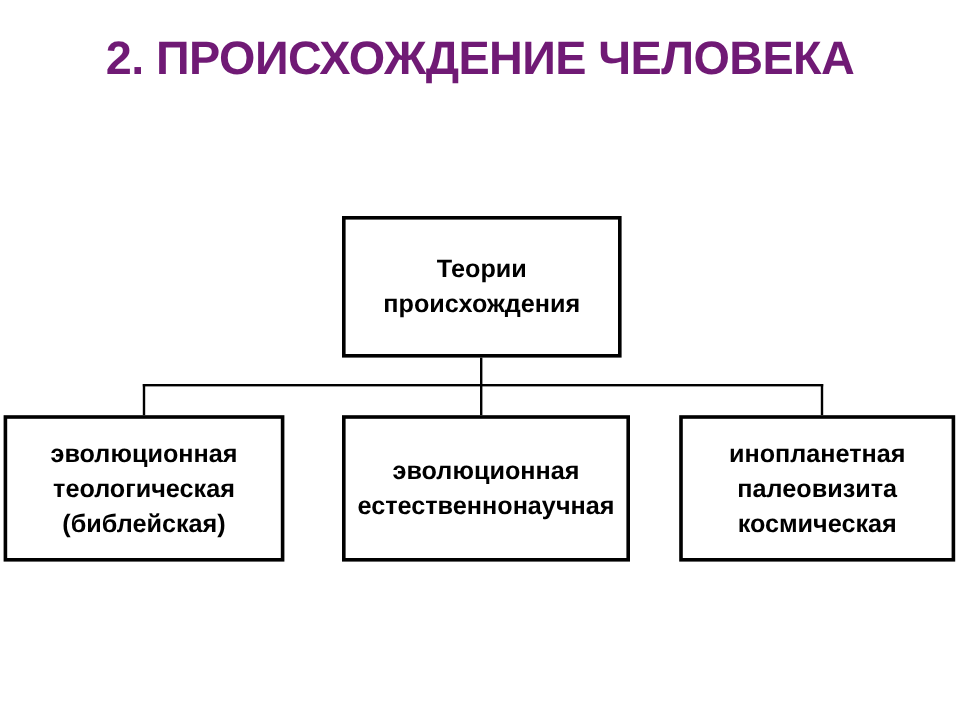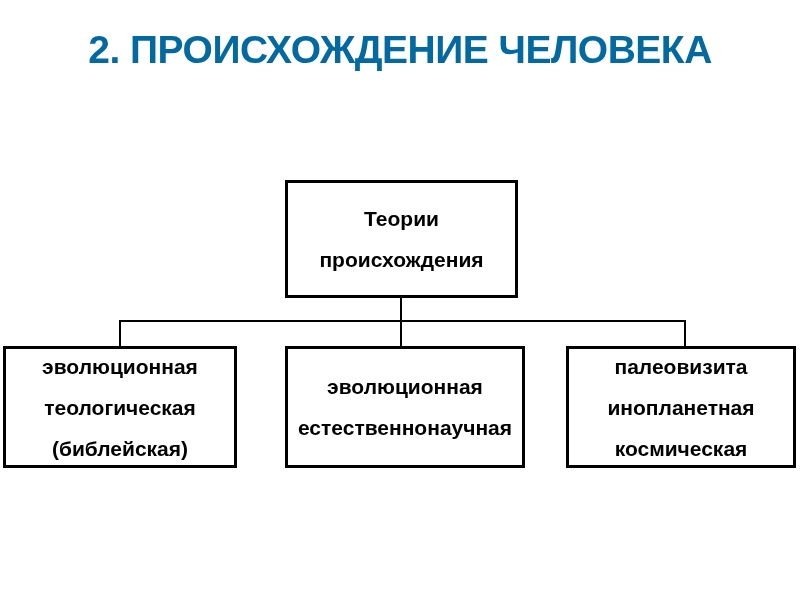--- a/index.html
+++ b/index.html
@@ -19,38 +19,37 @@
   .slide-title {
     position: absolute;
     top: 27px;
     left: 0;
     width: 800px;
     text-align: center;
     font-size: 39px;
     font-weight: bold;
     line-height: 1.2;
     letter-spacing: -0.5px;
-    color: #0369a1;
+    color: #701a75;
     white-space: nowrap;
   }
   .node {
     position: absolute;
     box-sizing: border-box;
     border: 3px solid #000000;
     background: #ffffff;
     display: flex;
     flex-direction: column;
     align-items: center;
     justify-content: center;
     text-align: center;
     font-weight: bold;
     font-size: 21px;
     line-height: 29px;
     overflow: visible;
-    gap: 12px;
   }
   .node .line-text {
     white-space: nowrap;
     flex: 0 0 auto;
   }
   .node-root  { left: 285px; top: 180px; width: 233px; height: 118px; }
   .node-left  { left: 3px;   top: 346px; width: 234px; height: 122px; }
   .node-mid   { left: 285px; top: 346px; width: 240px; height: 122px; }
   .node-right { left: 566px; top: 346px; width: 230px; height: 122px; }
   .connector {
@@ -84,18 +83,18 @@
     <span class="line-text">теологическая</span>
     <span class="line-text">(библейская)</span>
   </div>
 
   <div class="node node-mid">
     <span class="line-text">эволюционная</span>
     <span class="line-text">естественнонаучная</span>
   </div>
 
   <div class="node node-right">
+    <span class="line-text">инопланетная</span>
     <span class="line-text">палеовизита</span>
-    <span class="line-text">инопланетная</span>
     <span class="line-text">космическая</span>
   </div>
 
 </div>
 
 </body></html>

